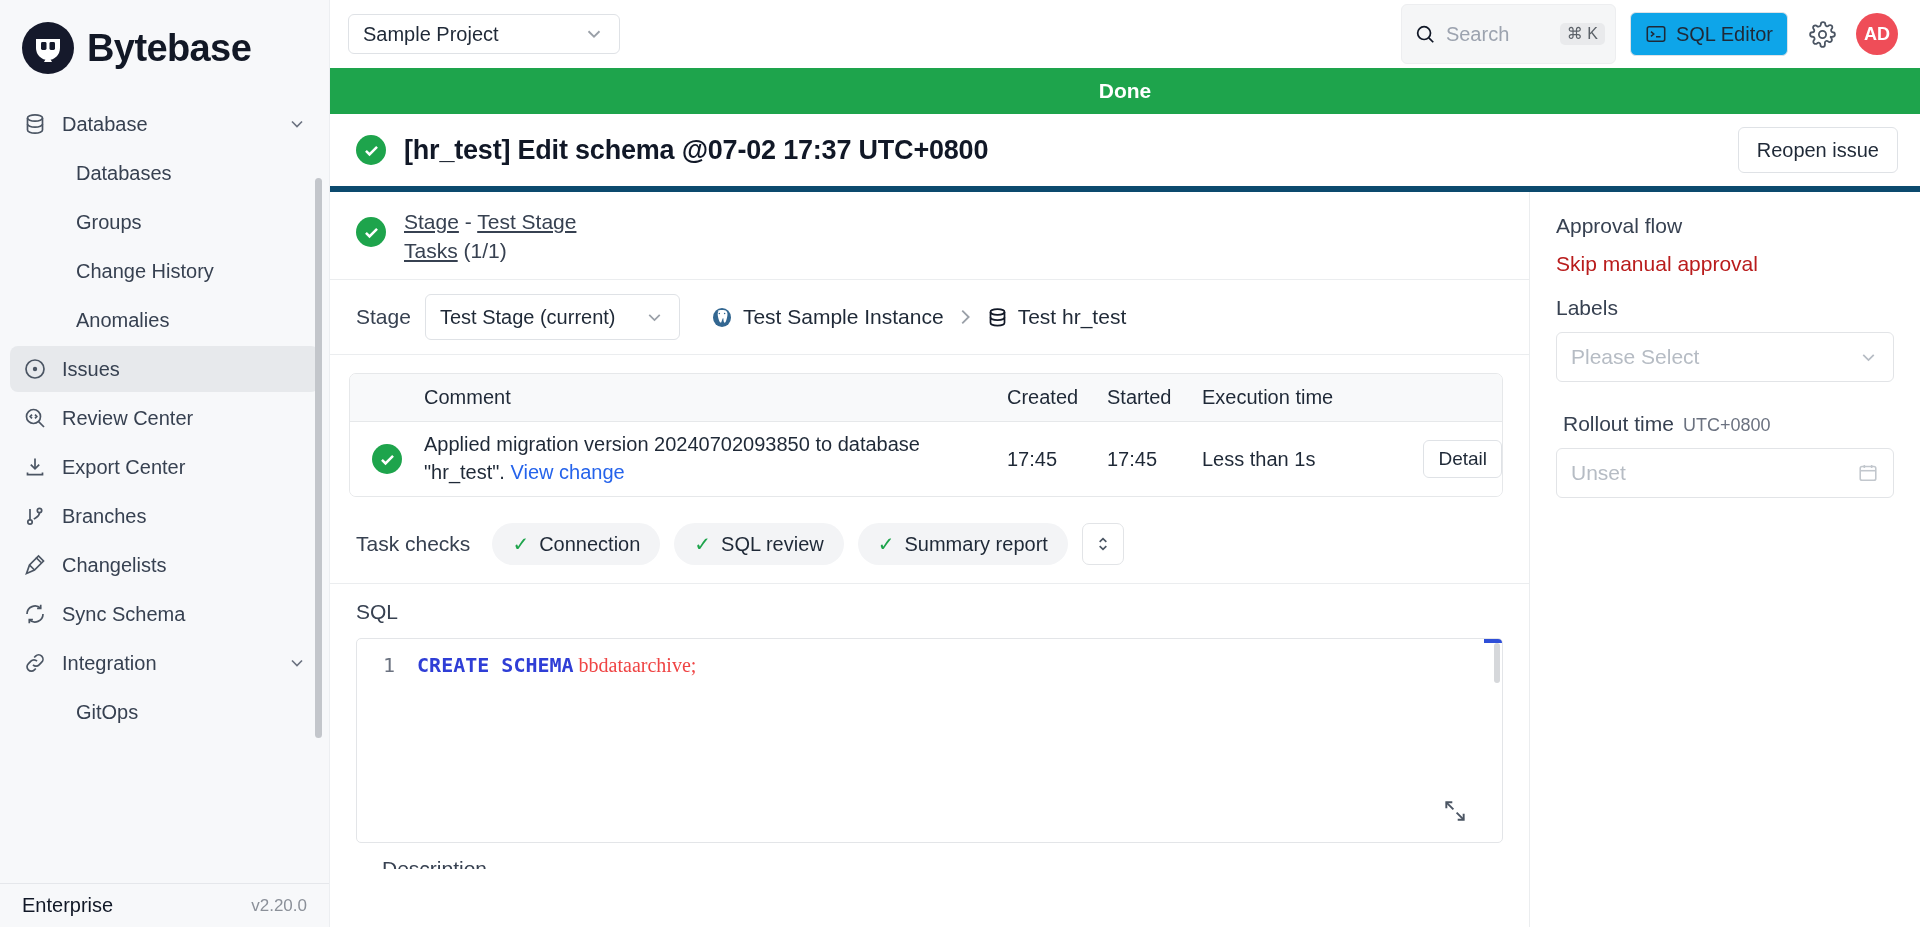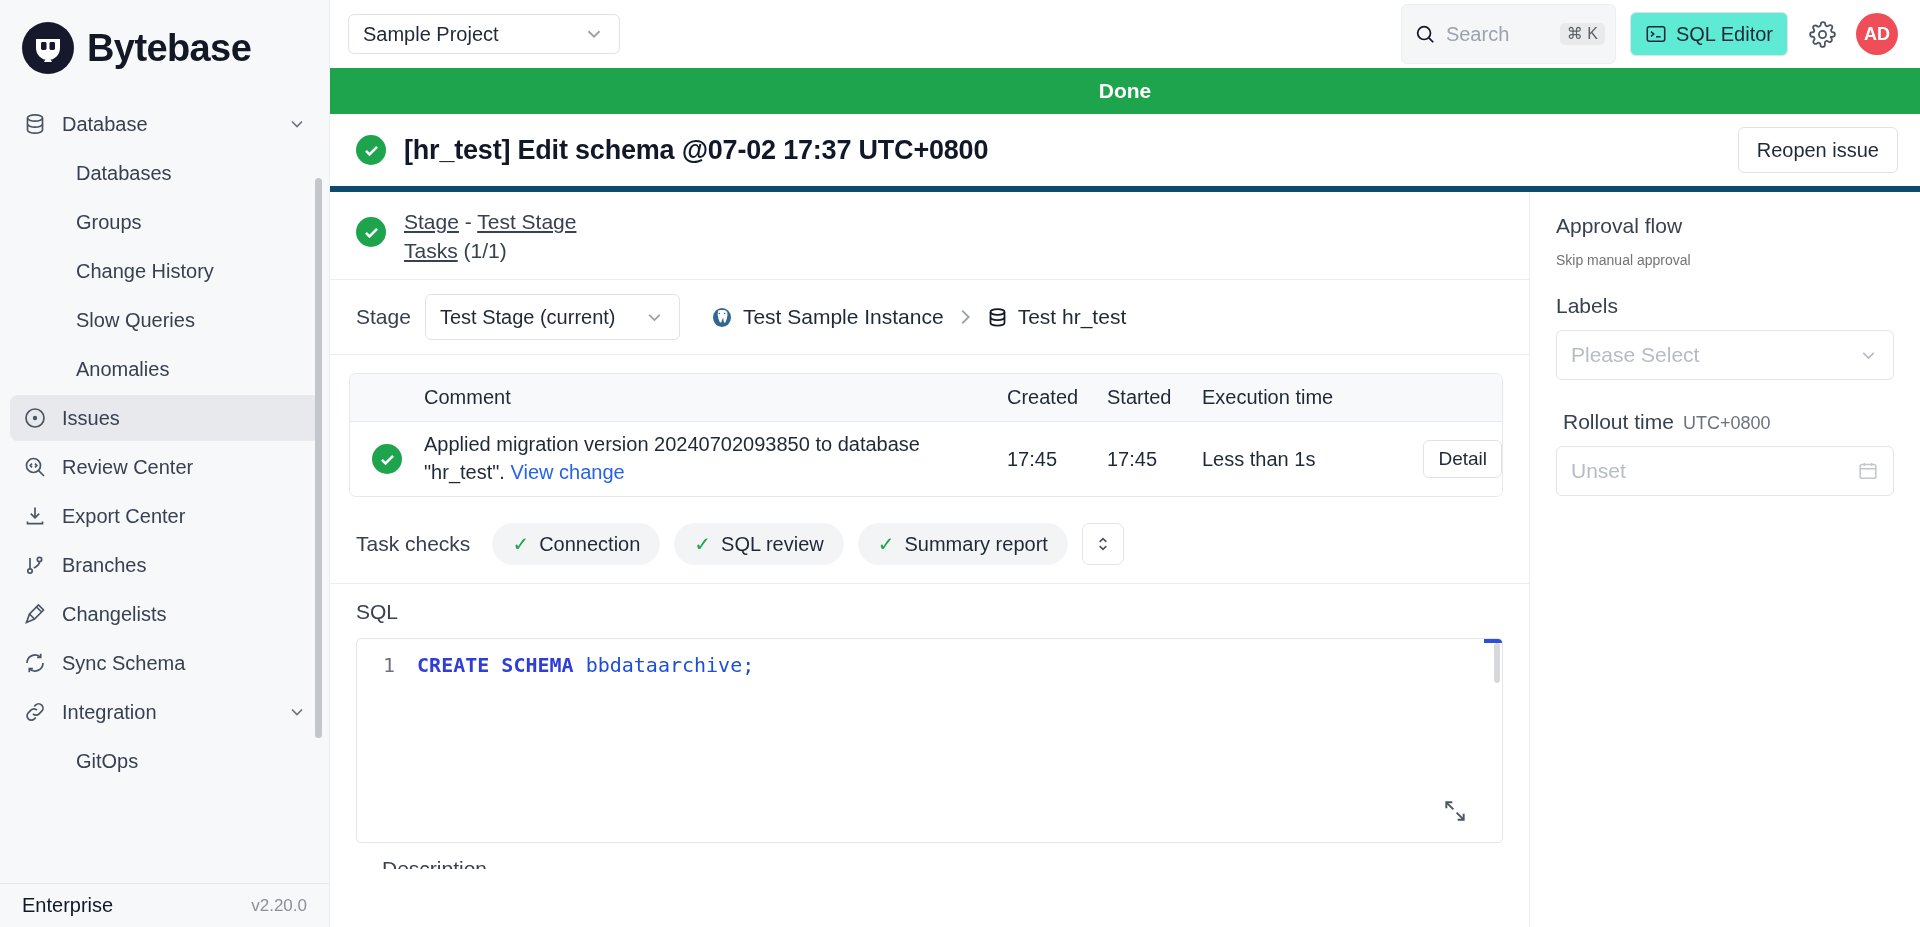--- a/index.html
+++ b/index.html
@@ -70,21 +70,21 @@
     width: 215px; height: 60px; background: #f5f6f7; border: 1px solid #edeef0;
     border-radius: 6px; display: flex; align-items: center; gap: 10px; padding: 0 10px 0 12px;
     cursor: pointer;
   }
   .search-box .ph { font-size: 20px; color: #9ca3af; }
   .kbd {
     margin-left: auto; background: #e9eaec; border-radius: 5px;
     font-size: 16px; color: #5b6168; padding: 3px 7px; line-height: 1;
   }
   .sql-editor-btn {
-    height: 44px; border: 1px solid #dfe2e6; border-radius: 6px; background: #5eead4;
+    height: 44px; border: 1px solid #dfe2e6; border-radius: 6px; background: #0ea5e9;
     display: flex; align-items: center; gap: 9px; padding: 0 14px;
     font-size: 20px; color: #1f2937; cursor: pointer;
   }
   .gear-btn { width: 40px; height: 40px; display: flex; align-items: center; justify-content: center; cursor: pointer; color: #4b5563; }
   .avatar {
     width: 42px; height: 42px; border-radius: 50%; background: #ef4d58; color: #fff;
     display: flex; align-items: center; justify-content: center;
     font-size: 18px; font-weight: 600; cursor: pointer;
   }
 
@@ -176,29 +176,29 @@
   .sql-section { padding: 16px 26px 0 26px; }
   .sql-title { font-size: 21px; color: #374151; margin-bottom: 14px; }
   .editor {
     border: 1px solid #e3e5e8; border-radius: 5px; height: 205px;
     position: relative; background: #fff; overflow: hidden;
   }
   .editor-top-accent { position: absolute; right: 0; top: 0; width: 18px; height: 4px; background: #2f4fd8; }
   .code-line { display: flex; gap: 22px; padding: 14px 0 0 26px; font-family: "DejaVu Sans Mono", monospace; font-size: 20px; }
   .ln { color: #6b7280; }
   .kw { color: #2f3ed6; font-weight: 600; }
-  .code-rest { color: #1d4ed8; }
+  .code-rest { color: #ef4444; font-family: Liberation Serif, serif; }
   .expand-ico { position: absolute; right: 34px; bottom: 18px; color: #4b5563; cursor: pointer; }
   .editor-scroll { position: absolute; right: 2px; top: 4px; width: 6px; height: 40px; border-radius: 3px; background: #d6d8db; }
 
   .desc-peek { padding: 14px 26px 0 26px; font-size: 21px; color: #374151; overflow: hidden; height: 26px; }
 
   
   .rp-title { font-size: 21px; color: #374151; margin-bottom: 14px; }
-  .rp-muted { font-size: 14px; color: #737373; margin-bottom: 26px; }
+  .rp-muted { font-size: 21px; color: #b91c1c; margin-bottom: 20px; }
   .rp-label { font-size: 21px; color: #374151; margin-bottom: 12px; }
   .rp-select {
     height: 50px; border: 1px solid #e2e4e7; border-radius: 6px; background: #fff;
     display: flex; align-items: center; padding: 0 14px; font-size: 21px; color: #b6bcc4;
     cursor: pointer; margin-bottom: 30px;
   }
   .rp-select .chev { margin-left: auto; color: #b6bcc4; display: flex; }
   .rp-rollout { display: flex; align-items: baseline; gap: 9px; margin-bottom: 12px; margin-left: 7px; }
   .rp-rollout .t { font-size: 21px; color: #374151; }
   .rp-rollout .tz { font-size: 18px; color: #6b7280; }
@@ -251,23 +251,20 @@
         </div>
 
         <div class="nav-sub">
           <span>Databases</span>
         </div>
         <div class="nav-sub">
           <span>Groups</span>
         </div>
         <div class="nav-sub">
           <span>Change History</span>
-        </div>
-        <div class="nav-sub">
-          <span>Slow Queries</span>
         </div>
         <div class="nav-sub">
           <span>Anomalies</span>
         </div>
 
         <div class="nav-item active">
           <span class="ico">
             <svg width="24" height="24" viewBox="0 0 24 24" fill="none" stroke="currentColor" stroke-width="1.7">
               <circle cx="12" cy="12" r="9"></circle>
                 <circle cx="12" cy="12" r="2.2" fill="currentColor" stroke="none"></circle>

